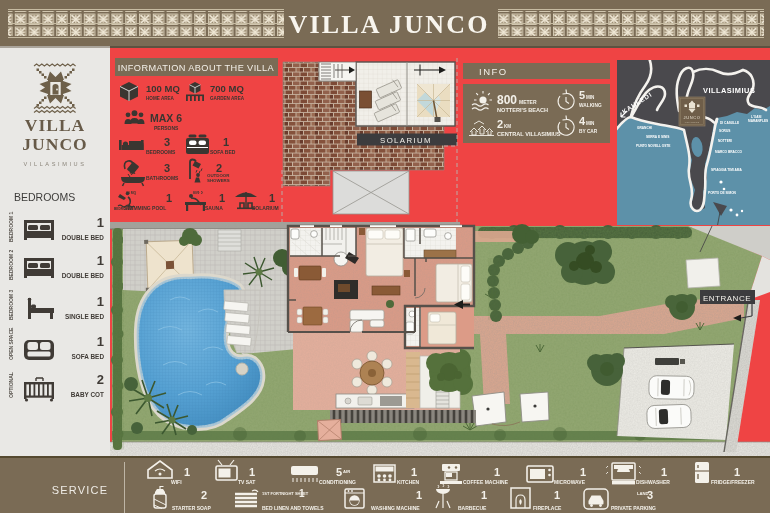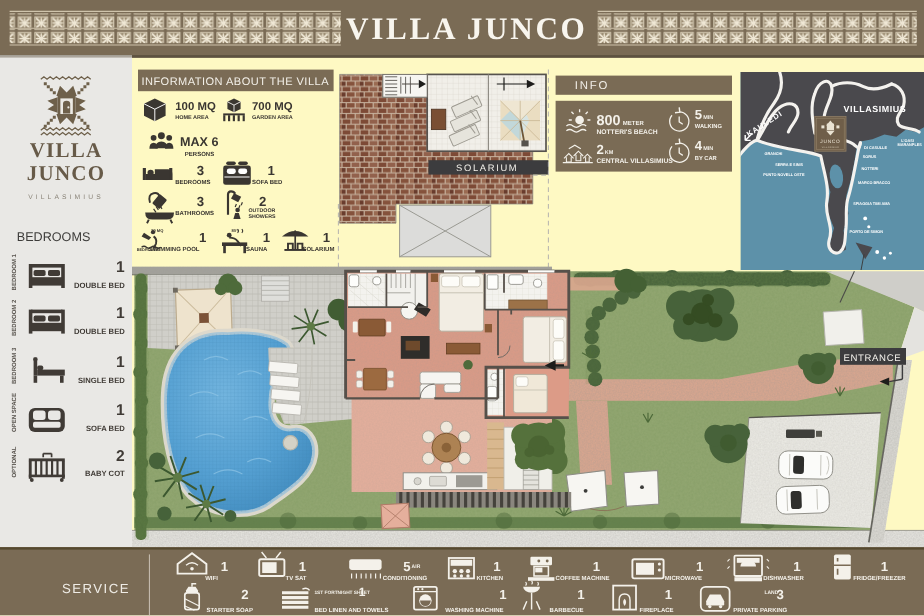--- a/index.html
+++ b/index.html
@@ -1,18 +1,18 @@
 <!DOCTYPE html>
 <html><head>
 <meta charset="utf-8">
 <style>
   html,body{margin:0;padding:0;}
   body{width:770px;height:513px;overflow:hidden;font-family:"Liberation Sans",sans-serif;background:#fff;}
   .abs{position:absolute;}
-  #page{position:relative;width:770px;height:513px;background:#fef9c3;}
+  #page{position:relative;width:770px;height:513px;background:#ef4444;}
 </style>
 </head>
 <body>
 <div id="page">
 
 <div class="abs" style="left:0;top:0;width:770px;height:46px;background:#7a6b55;border-bottom:2px solid #5e5240;"></div>
 
 <svg class="abs" style="left:0;top:0" width="770" height="46" viewBox="0 0 770 46">
   <defs>
     <pattern id="orn" width="13.8" height="13" patternUnits="userSpaceOnUse">

